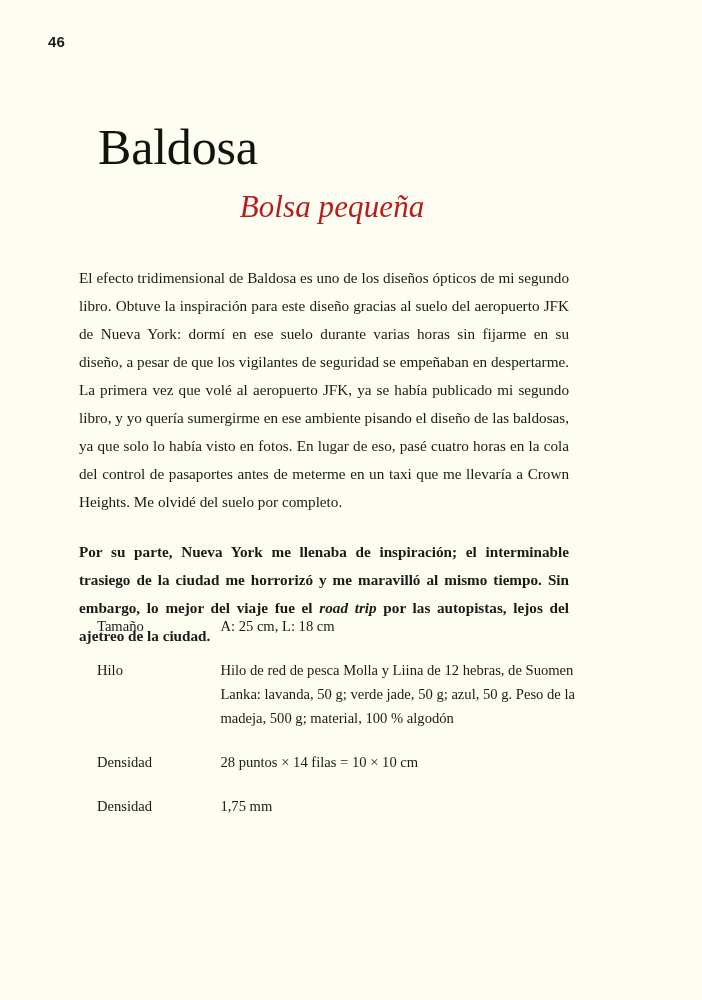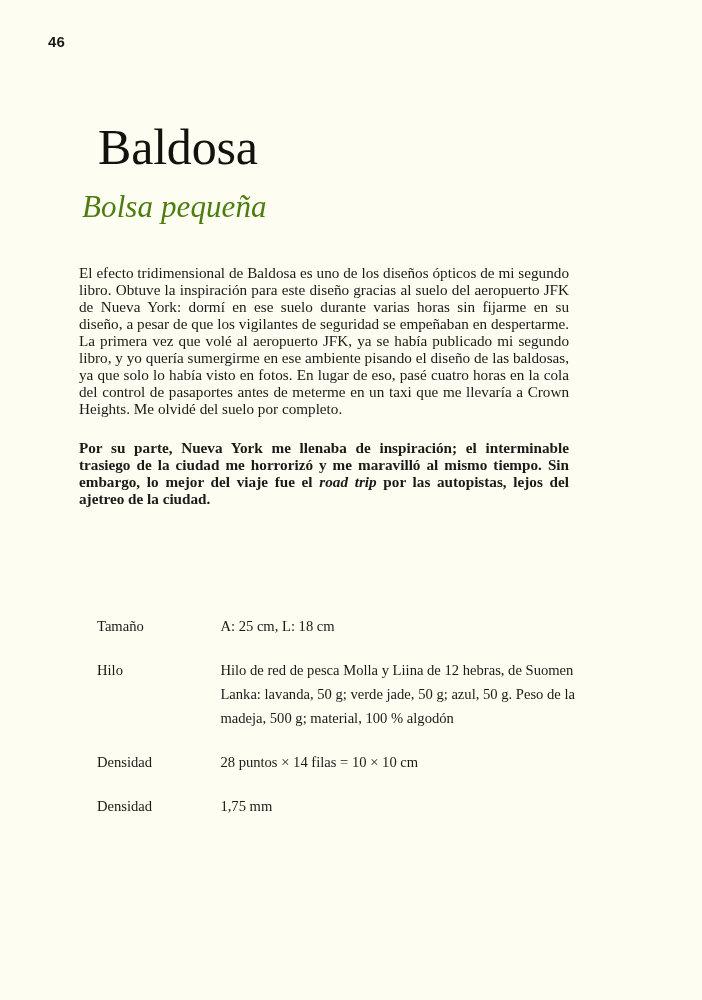--- a/index.html
+++ b/index.html
@@ -53,34 +53,35 @@
     color: #12120f;
   }
   .doc-subtitle {
     margin: 9px 0 0 0;
     font-family: "Liberation Serif", "DejaVu Serif", serif;
     font-style: italic;
     font-size: 31px;
     font-weight: 400;
     line-height: 1.1;
     letter-spacing: 0.1px;
-    color: #4d7c0f;
+    color: #b91c1c;
+    text-align: center;
   }
 
   
   .body-copy {
     position: absolute;
     left: 79px;
     top: 264px;
     width: 490px;
   }
   .body-copy p {
     margin: 0 0 22px 0;
     font-size: 15.2px;
-    line-height: 17px;
+    line-height: 28px;
     text-align: justify;
     text-justify: inter-word;
     hyphens: manual;
     color: #1a1a18;
   }
   .body-copy p:last-child {
     margin-bottom: 12px;
     font-weight: bold;
   }
   .body-copy em {

